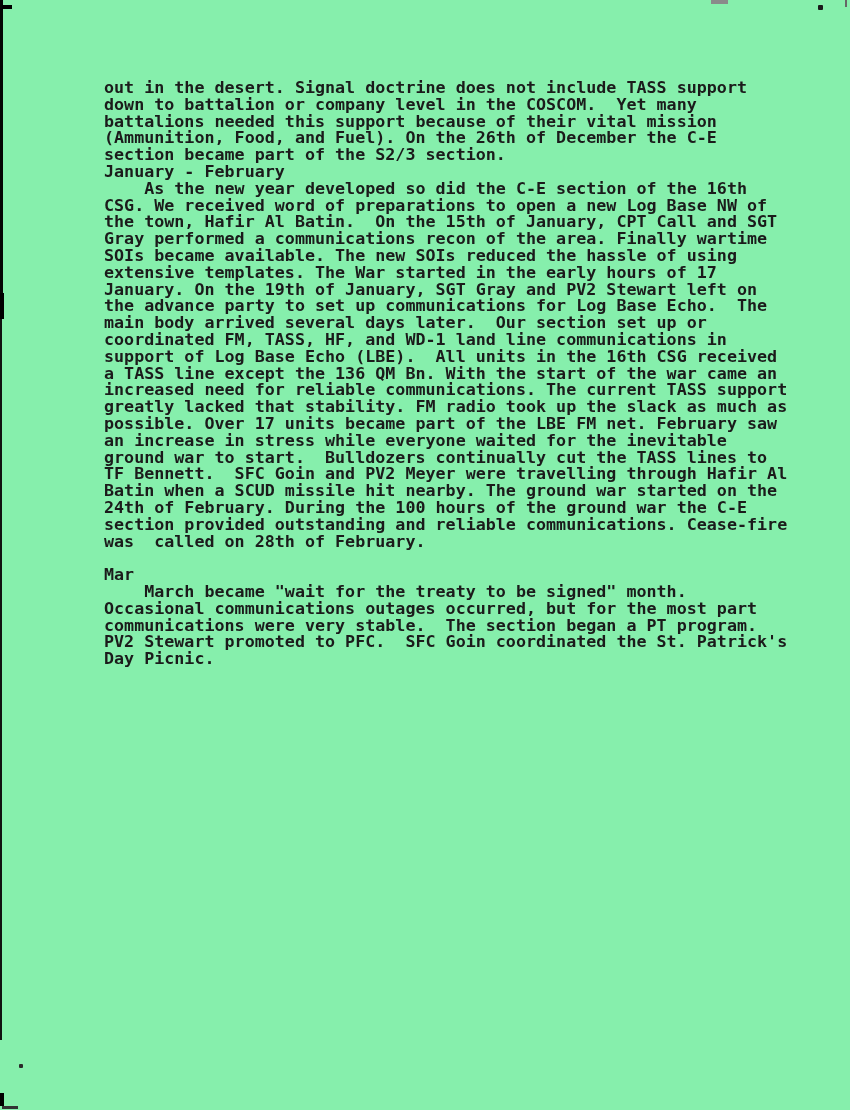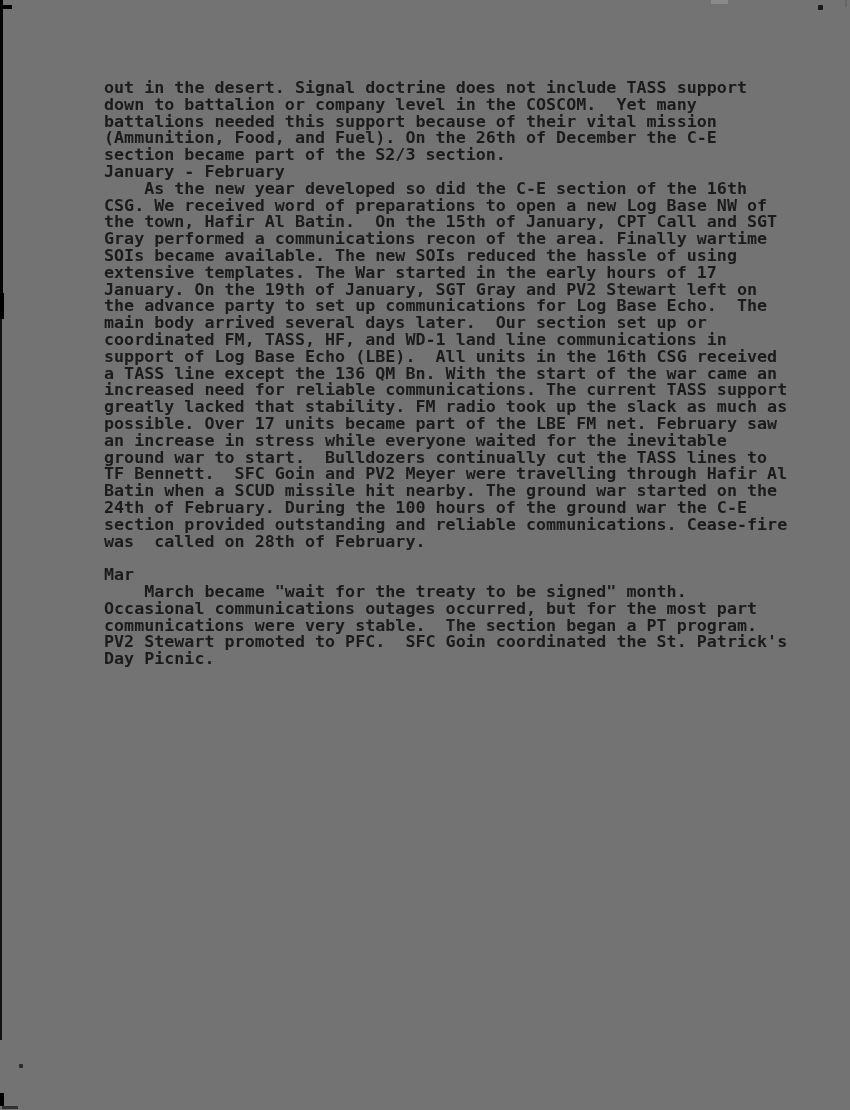--- a/index.html
+++ b/index.html
@@ -7,21 +7,21 @@
     padding: 0;
     width: 850px;
     height: 1110px;
     background: #ffffff;
     overflow: hidden;
   }
   .page {
     position: relative;
     width: 850px;
     height: 1110px;
-    background: #737373;
+    background: #86efac;
   }
   .doc-text {
     position: absolute;
     left: 104px;
     top: 79px;
     margin: 0;
     font-family: "DejaVu Sans Mono", "Liberation Mono", monospace;
     font-size: 16.7px;
     line-height: 16.8px;
     font-weight: 700;

